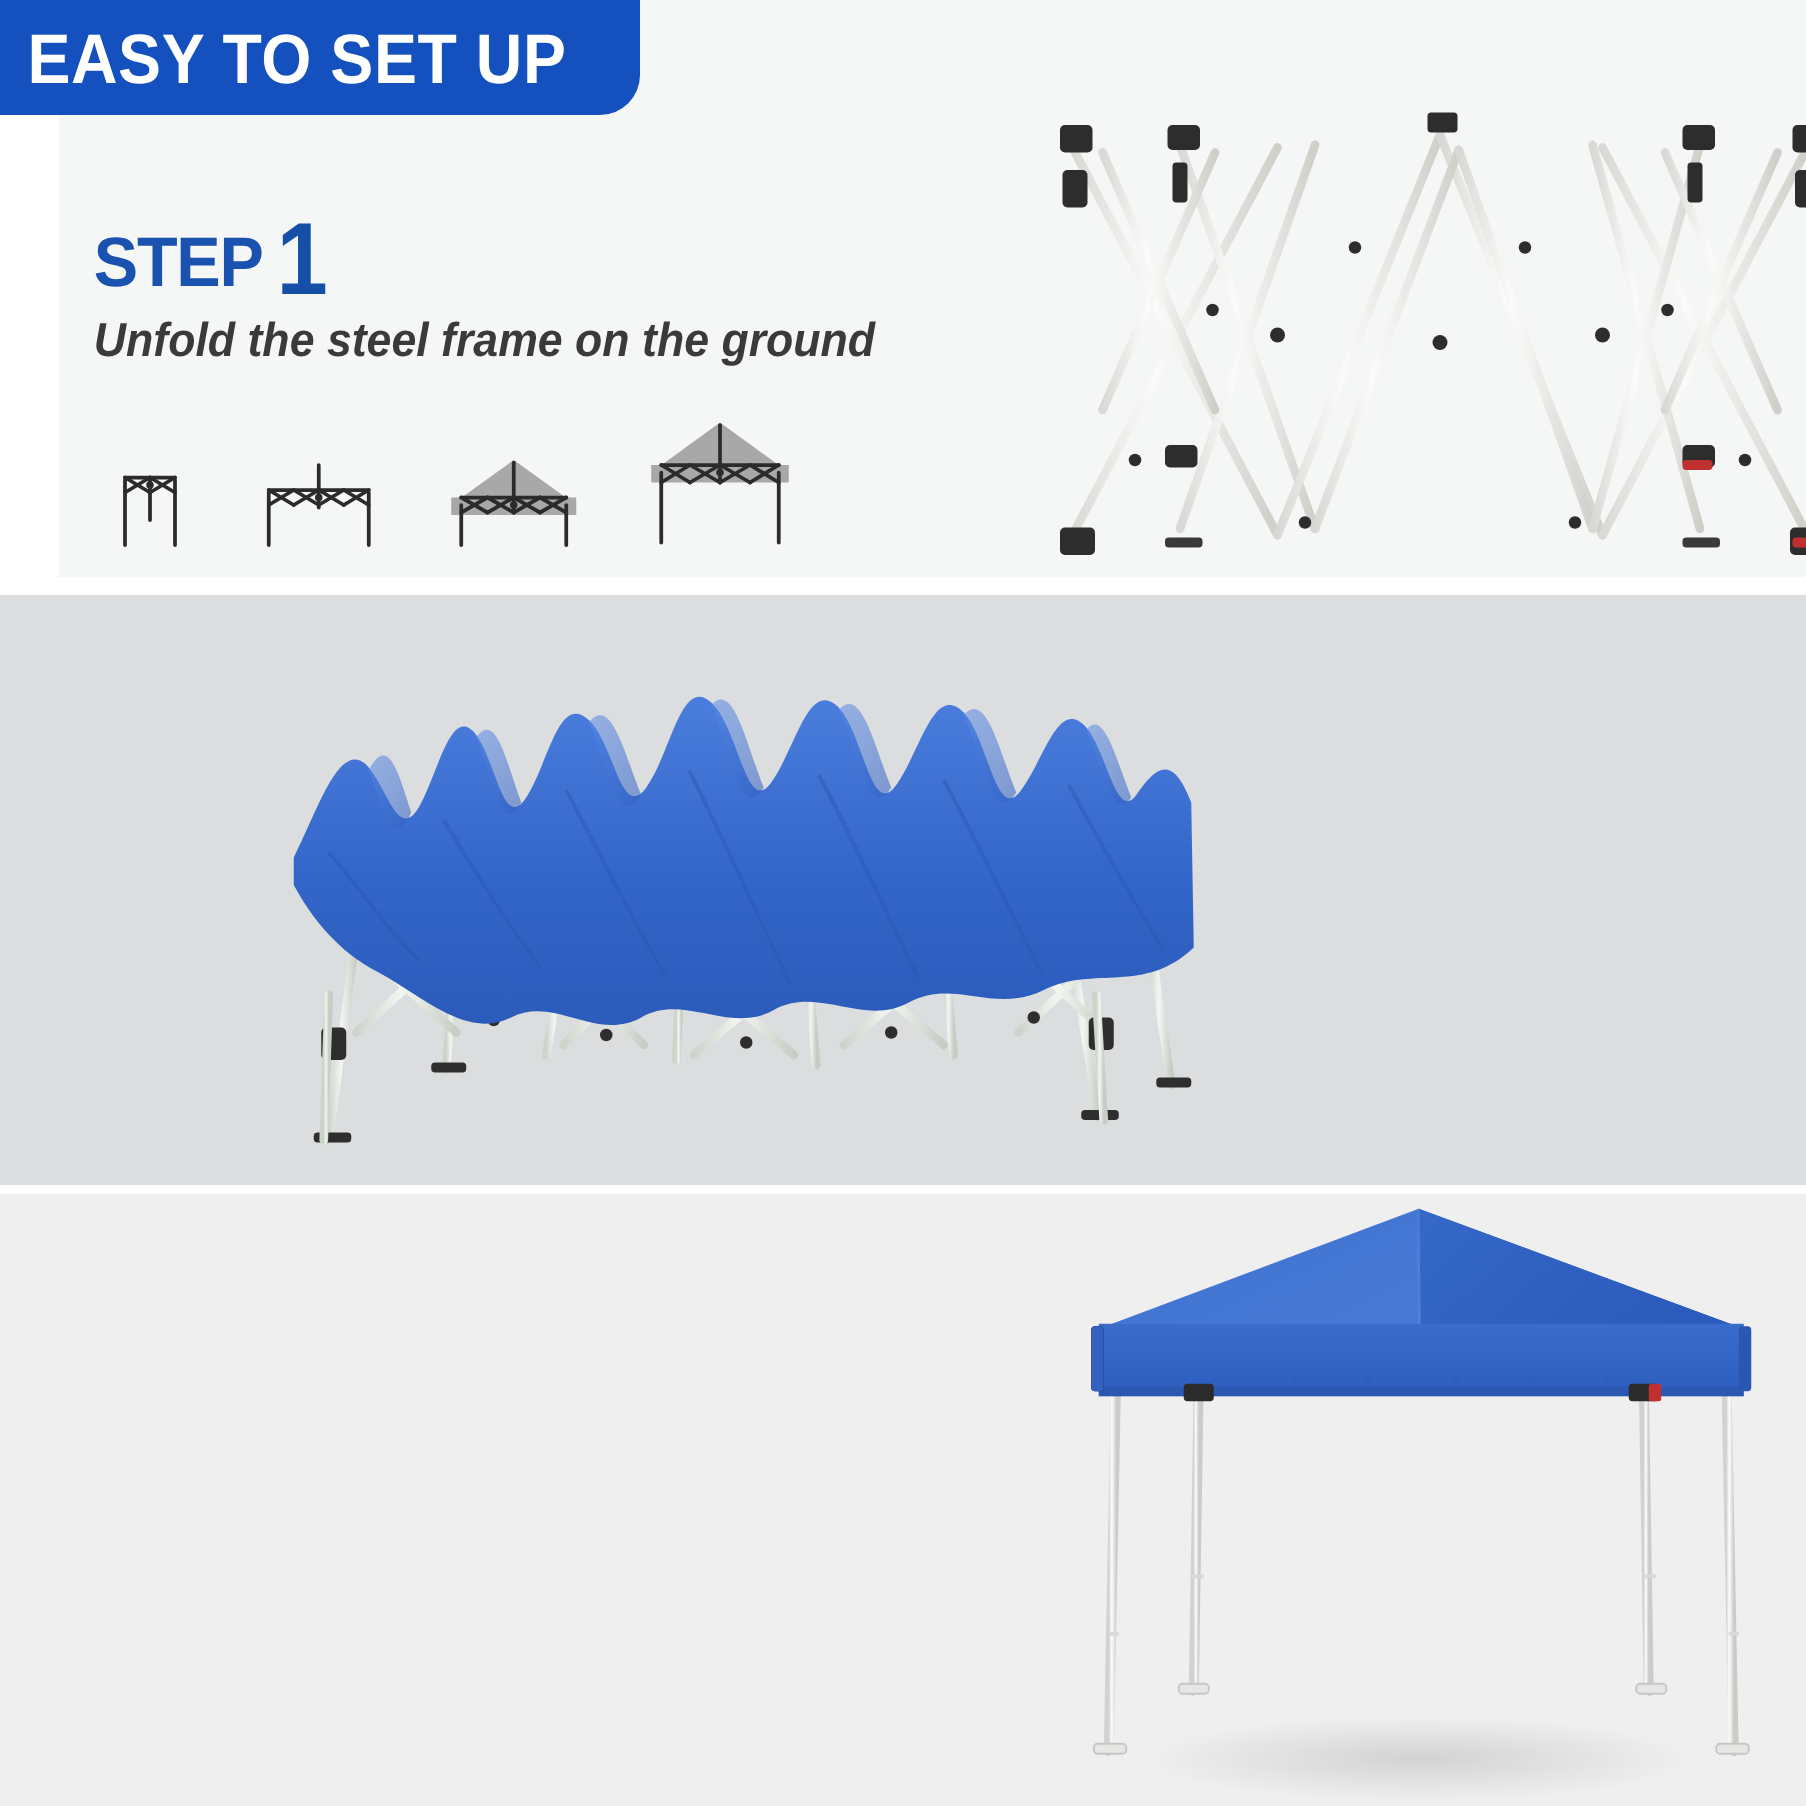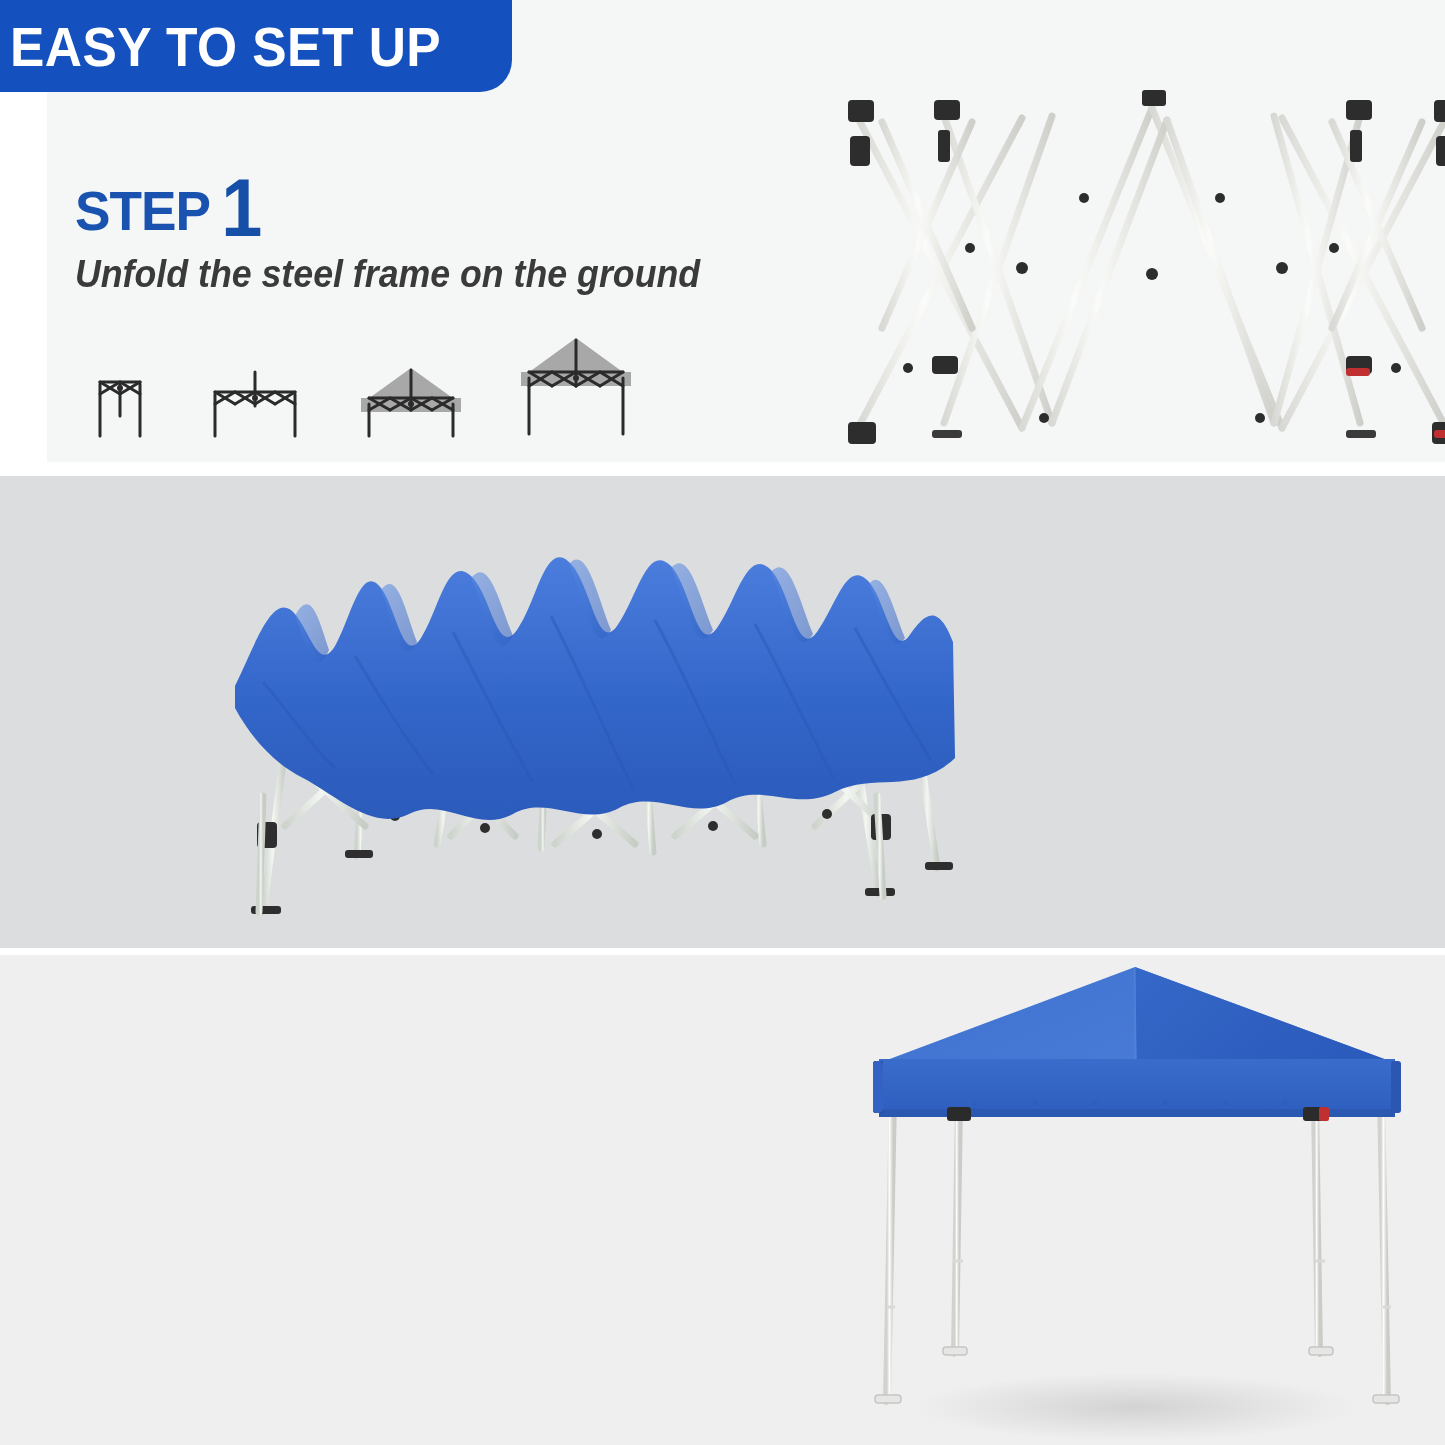--- a/index.html
+++ b/index.html
@@ -24,21 +24,21 @@
   #divider-1 { top:462px; height:14px; }
   #divider-2 { top:948px; height:7px; }
 
   
   #header-banner {
     position:absolute; left:0; top:0;
     width:512px; height:92px;
     background:#1450be;
     border-radius:0 0 32px 0;
     display:flex; align-items:center;
-    padding-left:10px;
+    padding-left:22px;
     z-index:20;
   }
   #header-title {
     color:#ffffff;
     font-size:56px;
     font-weight:bold;
     letter-spacing:0.5px;
     font-family:"Liberation Sans Narrow","Liberation Sans", sans-serif;
     transform:scaleX(0.92);
     transform-origin:left center;

